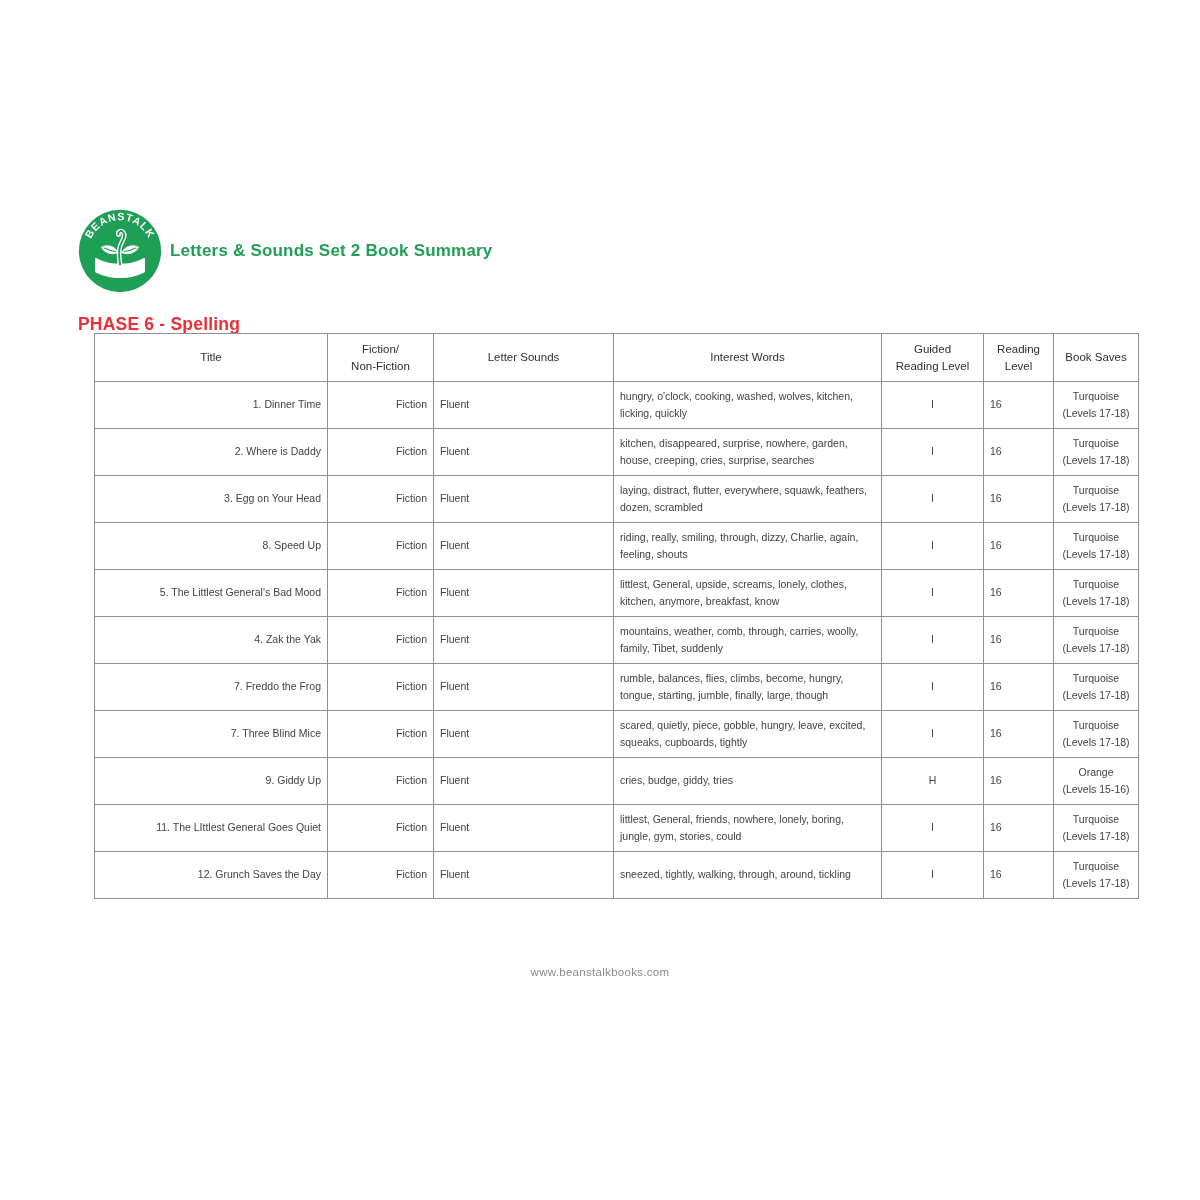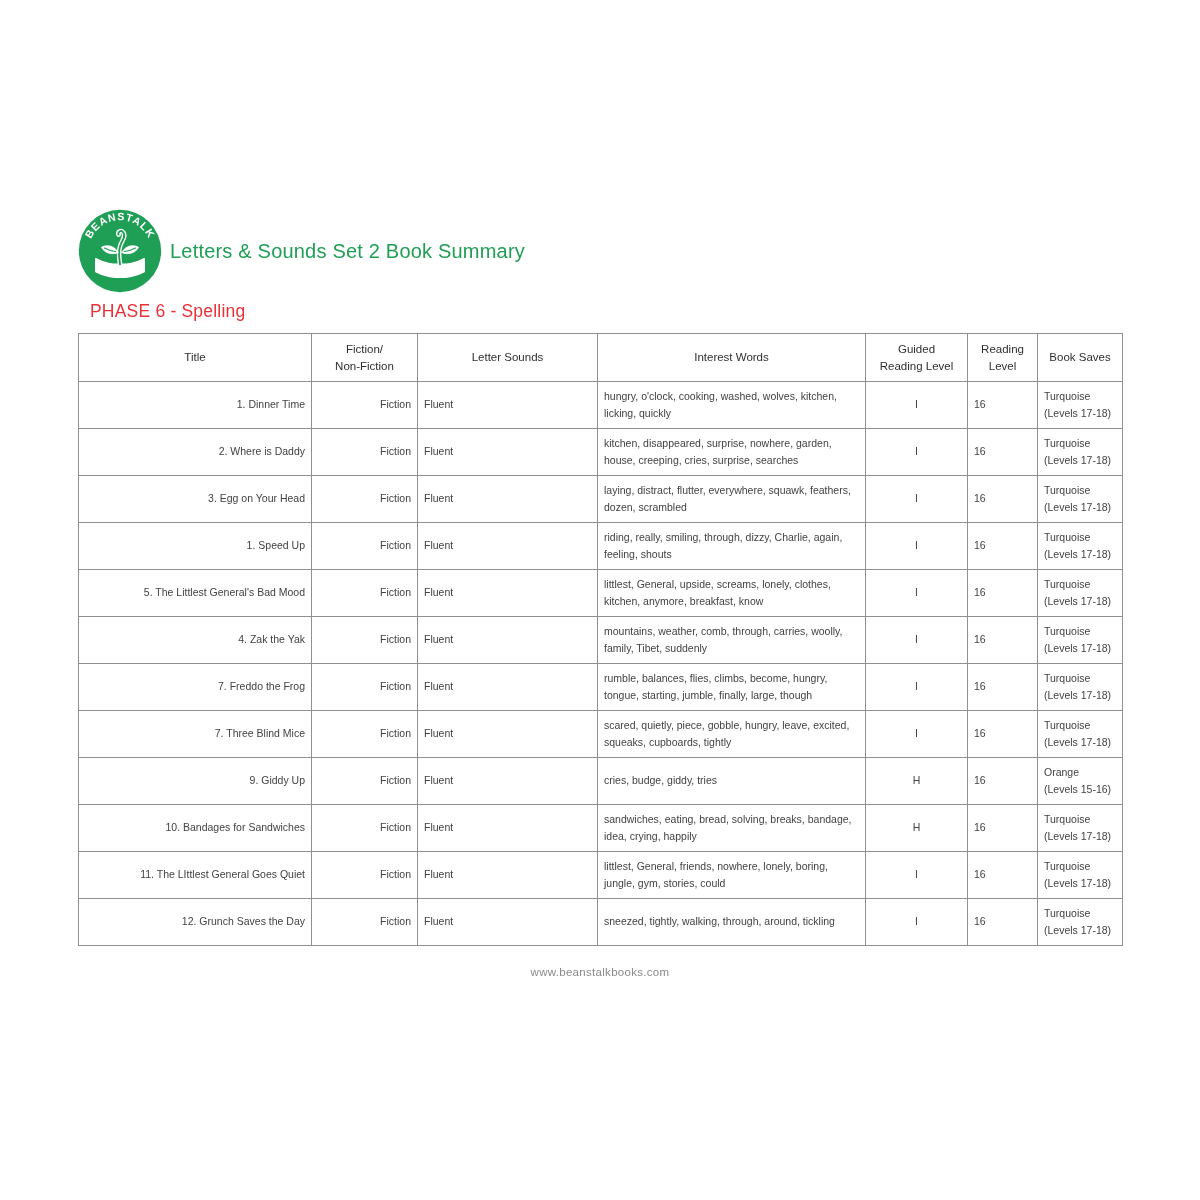--- a/index.html
+++ b/index.html
@@ -23,40 +23,39 @@
   .brand-row {
     position: absolute;
     top: 209px;
     left: 78px;
     display: flex;
     align-items: center;
     gap: 8px;
   }
   .logo { width: 84px; height: 84px; flex: 0 0 auto; }
   .doc-title {
-    font-size: 20px;
-    font-weight: normal;
+    font-size: 17px;
+    font-weight: bold;
     color: var(--green);
     letter-spacing: 0.2px;
     white-space: nowrap;
   }
   .phase-heading {
     position: absolute;
-    top: 301px;
+    top: 314px;
     left: 78px;
     font-size: 17.5px;
-    font-weight: normal;
+    font-weight: bold;
     color: var(--red);
     letter-spacing: 0.2px;
-    margin-left: 12px;
   }
   .table-wrap {
     position: absolute;
     top: 333px;
-    left: 78px;
+    left: 94px;
     width: 1044px;
   }
   table.summary {
     width: 100%;
     border-collapse: collapse;
     table-layout: fixed;
   }
   table.summary th, table.summary td {
     border: 1px solid var(--border);
     vertical-align: middle;
@@ -76,21 +75,21 @@
     color: var(--text);
     line-height: 1.65;
     padding: 4px 6px;
   }
   td.col-title  { text-align: right; padding-left: 10px; }
   td.col-fiction{ text-align: right; }
   td.col-sounds { text-align: left; padding-left: 11px; }
   td.col-words  { text-align: left; padding-left: 10px; padding-right: 12px; }
   td.col-guided { text-align: center; }
   td.col-reading{ text-align: left; }
-  td.col-band   { line-height: 1.6; }
+  td.col-band   { text-align: center; line-height: 1.6; }
   .footer {
     position: absolute;
     top: 966px;
     left: 0;
     width: 1200px;
     text-align: center;
     font-size: 11.5px;
     color: var(--muted);
     letter-spacing: 0.3px;
   }
@@ -180,21 +179,21 @@
           <tr>
             <td class="col-title">3. Egg on Your Head</td>
             <td class="col-fiction">Fiction</td>
             <td class="col-sounds">Fluent</td>
             <td class="col-words">laying, distract, flutter, everywhere, squawk, feathers, dozen, scrambled</td>
             <td class="col-guided">I</td>
             <td class="col-reading">16</td>
             <td class="col-band">Turquoise<br>(Levels 17-18)</td>
           </tr>
           <tr>
-            <td class="col-title">1. Speed Up</td>
+            <td class="col-title">8. Speed Up</td>
             <td class="col-fiction">Fiction</td>
             <td class="col-sounds">Fluent</td>
             <td class="col-words">riding, really, smiling, through, dizzy, Charlie, again, feeling, shouts</td>
             <td class="col-guided">I</td>
             <td class="col-reading">16</td>
             <td class="col-band">Turquoise<br>(Levels 17-18)</td>
           </tr>
           <tr>
             <td class="col-title">5. The Littlest General's Bad Mood</td>
             <td class="col-fiction">Fiction</td>
@@ -232,29 +231,20 @@
             <td class="col-band">Turquoise<br>(Levels 17-18)</td>
           </tr>
           <tr>
             <td class="col-title">9. Giddy Up</td>
             <td class="col-fiction">Fiction</td>
             <td class="col-sounds">Fluent</td>
             <td class="col-words">cries, budge, giddy, tries</td>
             <td class="col-guided">H</td>
             <td class="col-reading">16</td>
             <td class="col-band">Orange<br>(Levels 15-16)</td>
-          </tr>
-          <tr>
-            <td class="col-title">10. Bandages for Sandwiches</td>
-            <td class="col-fiction">Fiction</td>
-            <td class="col-sounds">Fluent</td>
-            <td class="col-words">sandwiches, eating, bread, solving, breaks, bandage, idea, crying, happily</td>
-            <td class="col-guided">H</td>
-            <td class="col-reading">16</td>
-            <td class="col-band">Turquoise<br>(Levels 17-18)</td>
           </tr>
           <tr>
             <td class="col-title">11. The LIttlest General Goes Quiet</td>
             <td class="col-fiction">Fiction</td>
             <td class="col-sounds">Fluent</td>
             <td class="col-words">littlest, General, friends, nowhere, lonely, boring, jungle, gym, stories, could</td>
             <td class="col-guided">I</td>
             <td class="col-reading">16</td>
             <td class="col-band">Turquoise<br>(Levels 17-18)</td>
           </tr>

